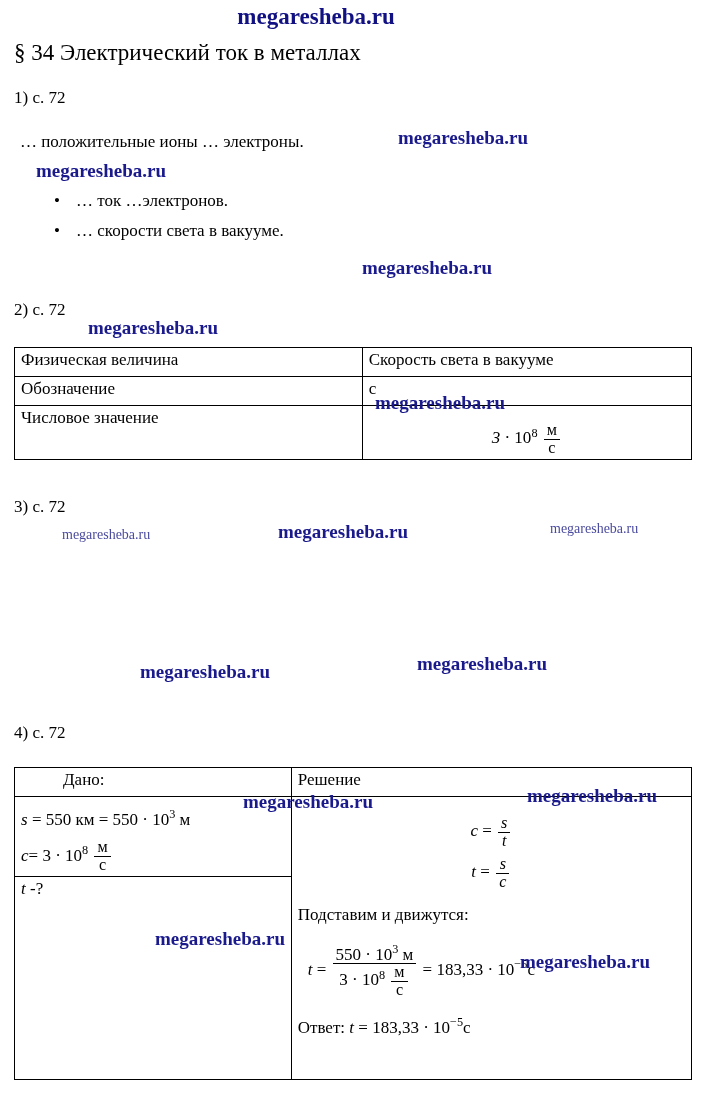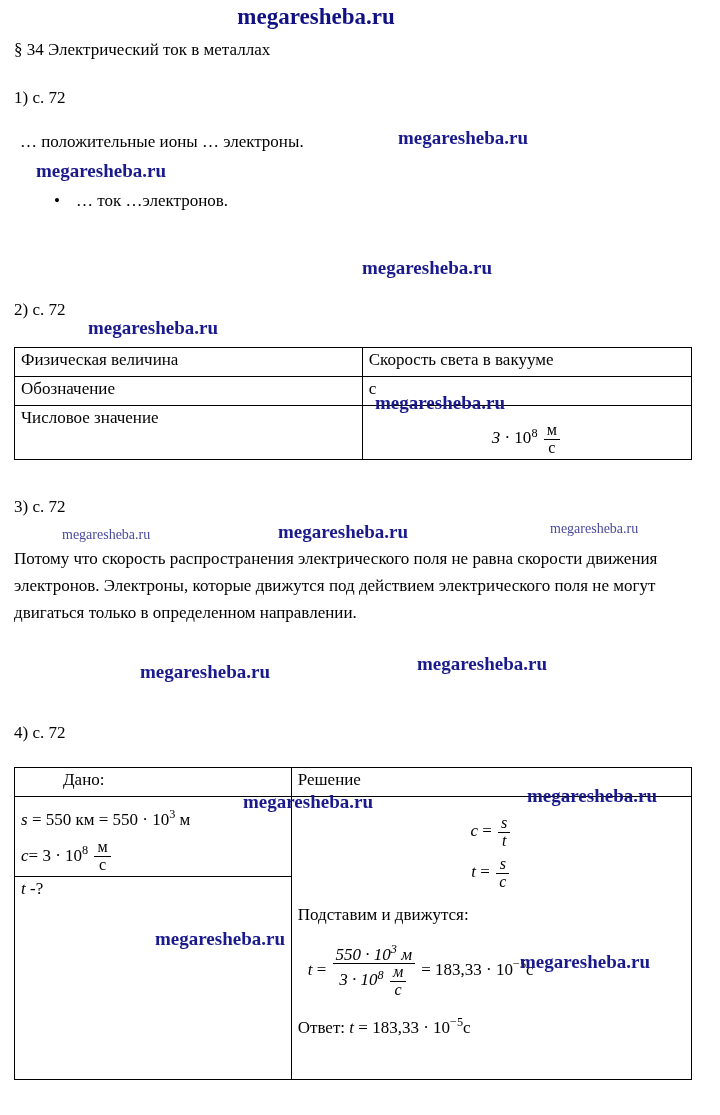--- a/index.html
+++ b/index.html
@@ -52,21 +52,21 @@
     text-align: center;
     font-family: "Liberation Serif", serif;
     font-weight: bold;
     font-size: 23px;
     color: #111183;
   }
   .heading {
     position: absolute;
     left: 14px;
     top: 40px;
-    font-size: 17px;
+    font-size: 23px;
   }
   .qlabel {
     position: absolute;
     font-size: 17px;
   }
   .para {
     position: absolute;
     font-size: 17px;
     line-height: 27px;
   }
@@ -127,20 +127,21 @@
 <div class="page">
 
   <div class="top-title">megaresheba.ru</div>
 
   <div class="heading">§ 34 Электрический ток в металлах</div>
 
   <div class="qlabel" style="left:14px; top:88px;">1) с. 72</div>
   <div class="para" style="left:20px; top:128px;">… положительные ионы … электроны.</div>
   <ul class="bullets" style="left:42px; top:182px;">
     <li>… ток …электронов.</li>
+    <li>… скорости света в вакууме.</li>
   </ul>
 
   <div class="qlabel" style="left:14px; top:300px;">2) с. 72</div>
 
   <table class="tbl" style="left:14px; top:347px; width:678px;">
     <tbody>
         <tr>
       <td style="width:345px; height:24px;">Физическая величина</td>
       <td style="width:327px;">Скорость света в вакууме</td>
     </tr>
@@ -154,21 +155,20 @@
         <div style="text-align:center; padding-top:14px;">
           <span class="ital">3</span> · 10<sup>8</sup>
           <span class="frac"><span class="num">м</span><span class="den">с</span></span>
         </div>
       </td>
     </tr>
   </tbody>
     </table>
 
   <div class="qlabel" style="left:14px; top:497px;">3) с. 72</div>
-  <div class="para" style="left:14px; top:545px; width:688px;">Потому что скорость распространения электрического поля не равна скорости движения электронов. Электроны, которые движутся под действием электрического поля не могут двигаться только в определенном направлении.</div>
 
   <div class="qlabel" style="left:14px; top:723px;">4) с. 72</div>
 
   <table class="tbl" style="left:14px; top:767px; width:678px;">
     <tbody>
         <tr>
       <td style="width:245px; height:24px;padding-left:48px;">Дано:</td>
       <td style="width:427px;">Решение</td>
     </tr>
     <tr>
@@ -186,21 +186,21 @@
           <span class="ital">c</span> =
           <span class="frac"><span class="num ital">s</span><span class="den ital">t</span></span>
         </div>
         <div class="solution-text center-line" style="margin-top:6px;">
           <span class="ital">t</span> =
           <span class="frac"><span class="num ital">s</span><span class="den ital">c</span></span>
         </div>
         <div class="solution-text" style="margin-top:14px;">Подставим и движутся:</div>
         <div class="solution-text" style="margin-top:18px; text-align:left; padding-left:10px;">
           <span class="ital">t</span> =
-          <span class="frac" style="font-size:1em;font-style:italic;">
+          <span class="frac" style="font-size:1em;">
             <span class="num">550 · 10<sup>3</sup> м</span>
             <span class="den">3 · 10<sup>8</sup>
               <span class="frac"><span class="num">м</span><span class="den">с</span></span>
             </span>
           </span>
           = 183,33 · 10<sup>−5</sup>с
         </div>
         <div class="solution-text" style="margin-top:16px;">
           <span>Ответ:</span>
           <span class="ital">t</span> = 183,33 · 10<sup>−5</sup>с

